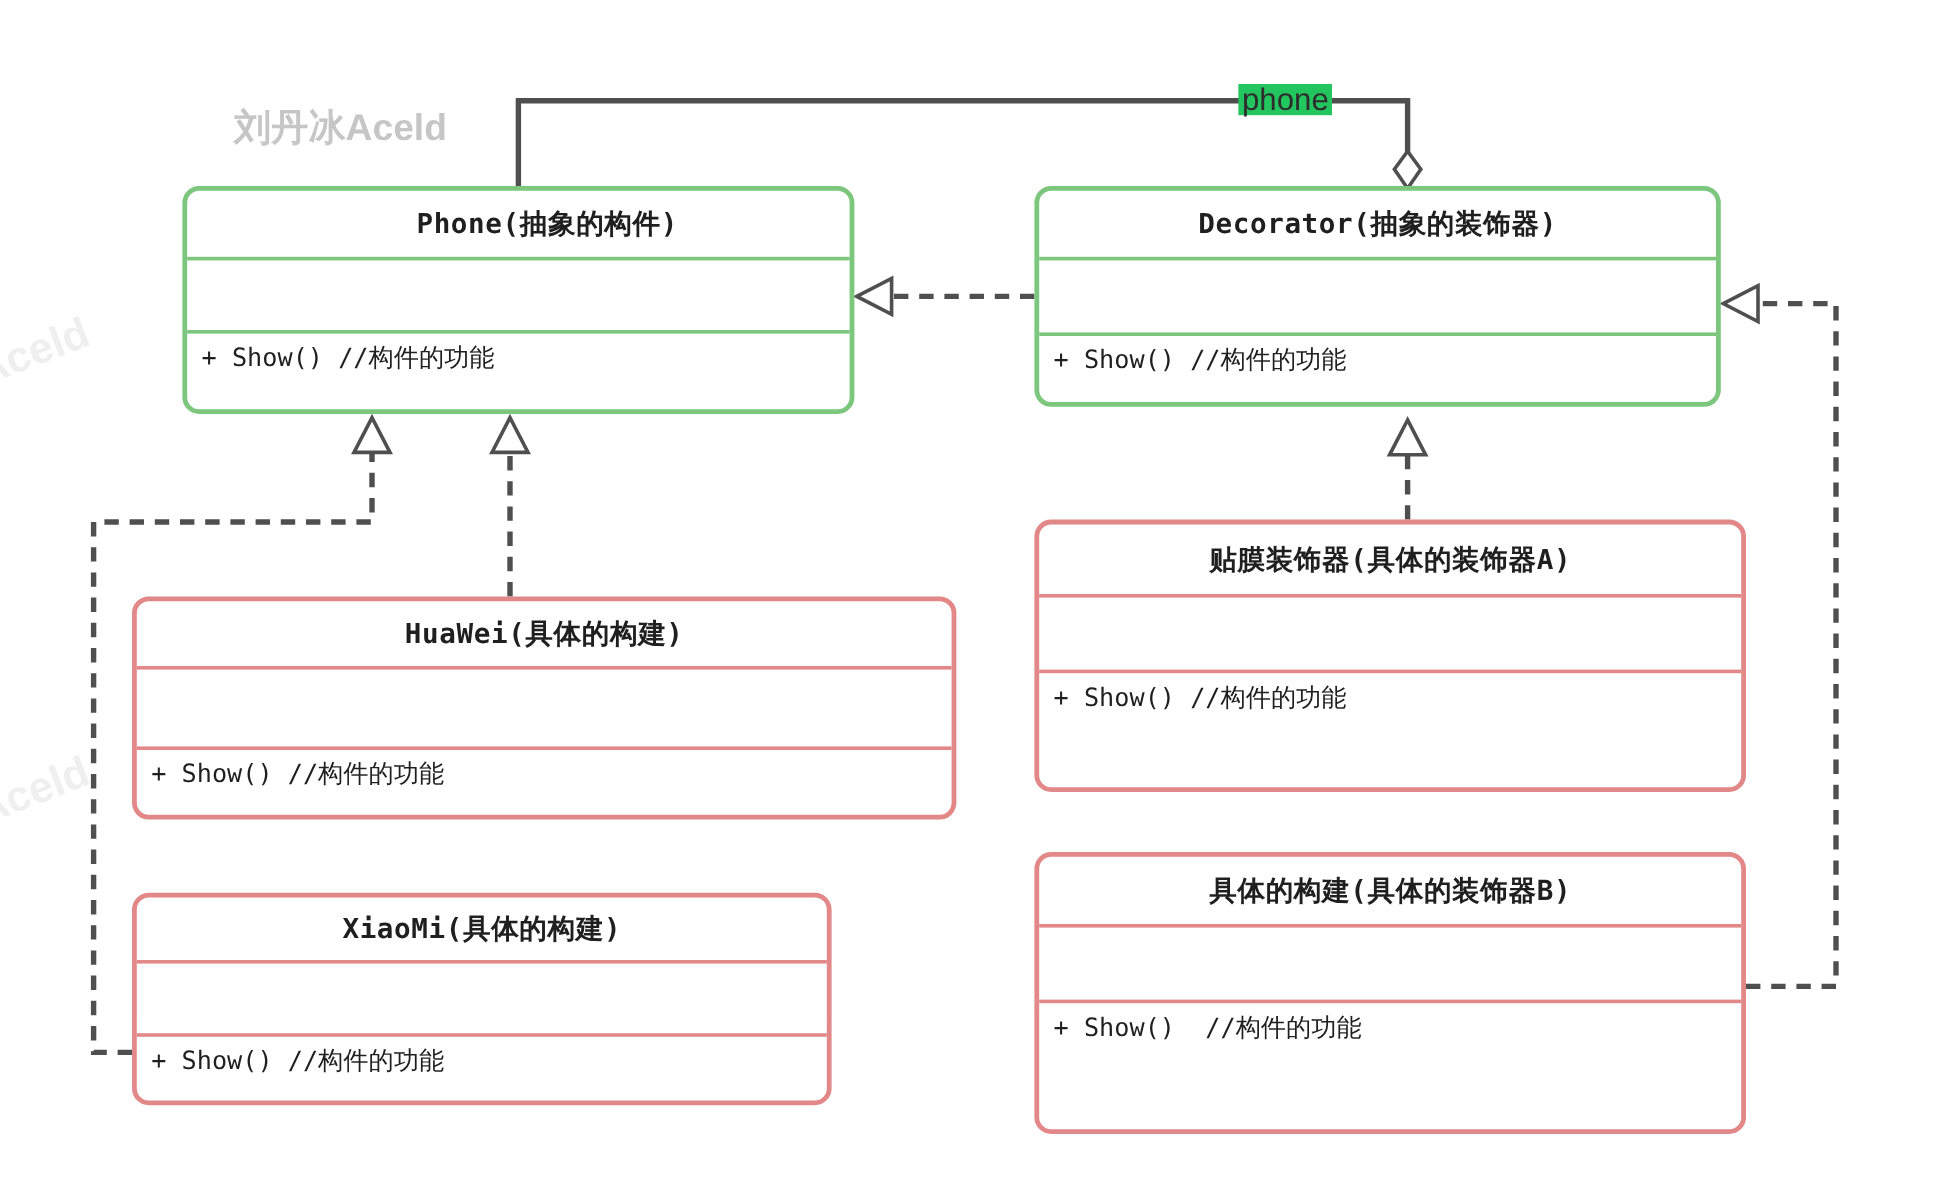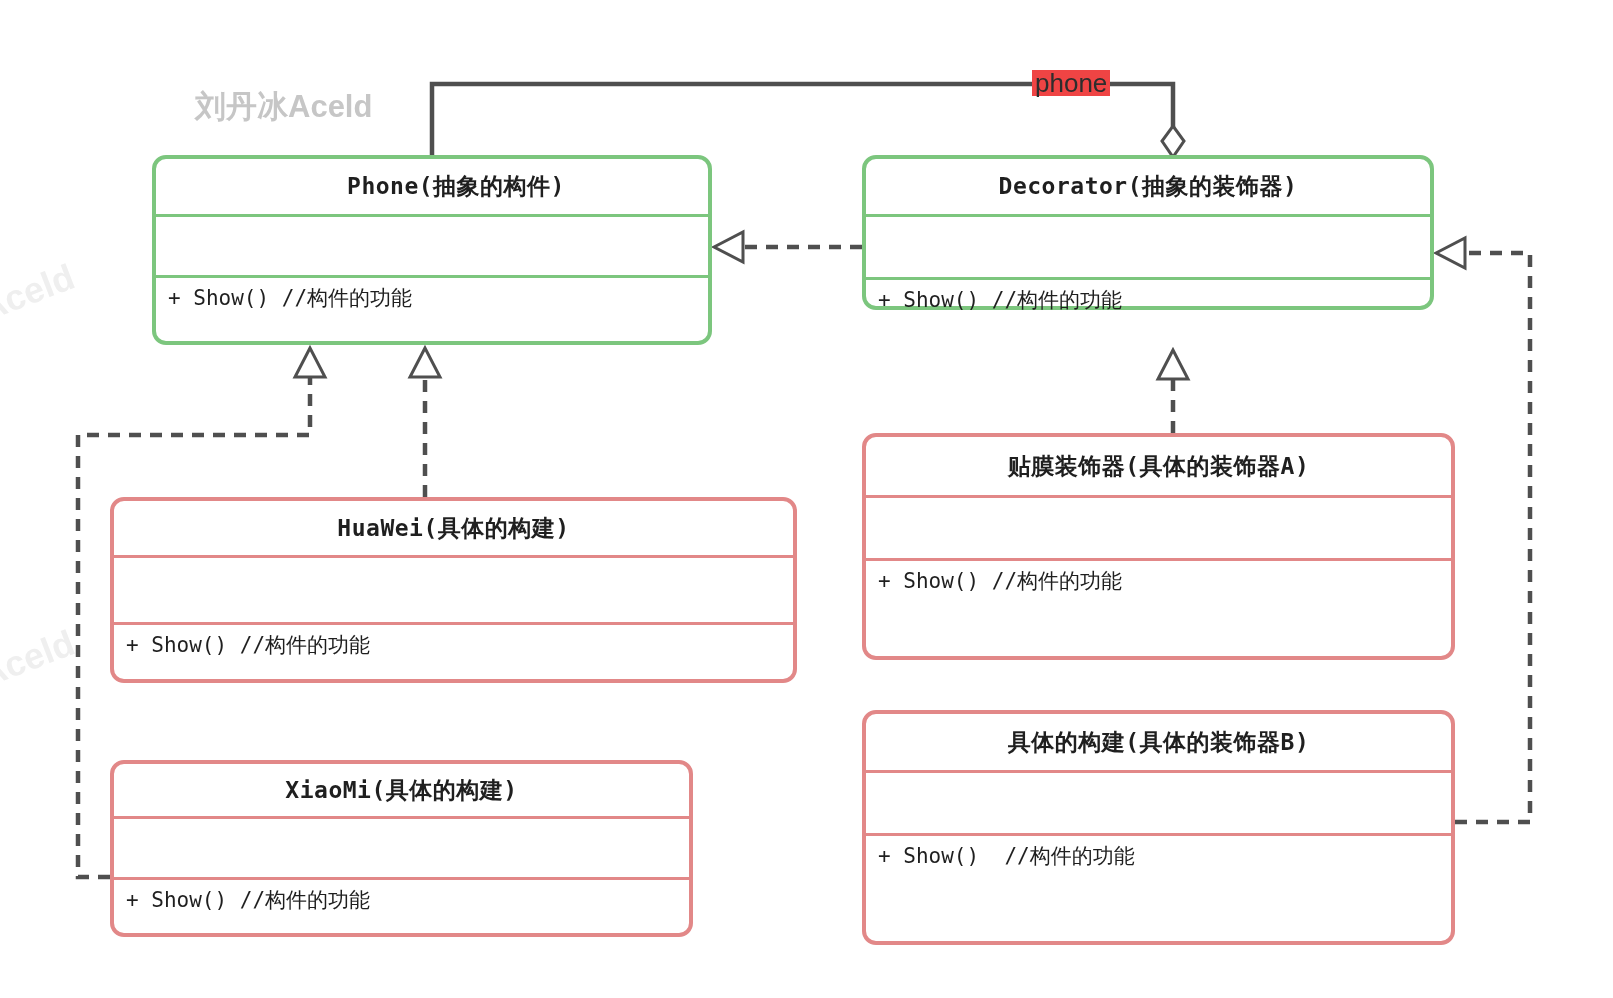--- a/index.html
+++ b/index.html
@@ -20,21 +20,21 @@
   }
   .uml-attrs{flex:0 0 auto;border-top:3px solid;border-bottom:3px solid;}
   .green .uml-attrs{border-color:#7cc67e;}
   .red .uml-attrs{border-color:#e28888;}
   .uml-methods{
     flex:1 1 auto;display:flex;flex-direction:column;justify-content:flex-start;
     gap:9px;padding:6px 12px;font-size:21px;
   }
   .uml-method{white-space:pre;}
   .assoc-label{
-    position:absolute;background:#ef4444;padding:0 3px;
+    position:absolute;background:#22c55e;padding:0 3px;
     font-family:"Liberation Sans","DejaVu Sans",sans-serif;
     font-size:26px;color:#2d2d2d;line-height:1;
   }
   .watermark-main{
     position:absolute;left:195px;top:86px;
     font-family:"Liberation Sans","DejaVu Sans",sans-serif;
     font-weight:bold;font-size:31px;color:#c6c6c6;
   }
   .watermark-side{
     position:absolute;transform:rotate(-21deg);
@@ -77,37 +77,37 @@
   <div class="watermark-side wm-side-2">Aceld</div>
 
   <div class="uml-box green" style="left:152px;top:155px;width:560px;height:190px;">
     <div class="uml-title" style="height:55px;padding-left:48px;">Phone(抽象的构件)</div>
     <div class="uml-attrs" style="height:58px;"></div>
     <div class="uml-methods">
       <div class="uml-method">+ Show() //构件的功能</div>
     </div>
   </div>
 
-  <div class="uml-box green" style="left:862px;top:155px;width:572px;height:155px;">
+  <div class="uml-box green" style="left:862px;top:155px;width:572px;height:184px;">
     <div class="uml-title" style="height:55px;">Decorator(抽象的装饰器)</div>
     <div class="uml-attrs" style="height:60px;"></div>
     <div class="uml-methods">
       <div class="uml-method">+ Show() //构件的功能</div>
     </div>
   </div>
 
   <div class="uml-box red" style="left:110px;top:497px;width:687px;height:186px;">
     <div class="uml-title" style="height:54px;">HuaWei(具体的构建)</div>
     <div class="uml-attrs" style="height:64px;"></div>
     <div class="uml-methods">
       <div class="uml-method">+ Show() //构件的功能</div>
     </div>
   </div>
 
-  <div class="uml-box red" style="left:110px;top:760px;width:583px;height:177px;">
+  <div class="uml-box red" style="left:110px;top:744px;width:583px;height:177px;">
     <div class="uml-title" style="height:52px;">XiaoMi(具体的构建)</div>
     <div class="uml-attrs" style="height:58px;"></div>
     <div class="uml-methods">
       <div class="uml-method">+ Show() //构件的功能</div>
     </div>
   </div>
 
   <div class="uml-box red" style="left:862px;top:433px;width:593px;height:227px;">
     <div class="uml-title" style="height:58px;">贴膜装饰器(具体的装饰器A)</div>
     <div class="uml-attrs" style="height:60px;"></div>

